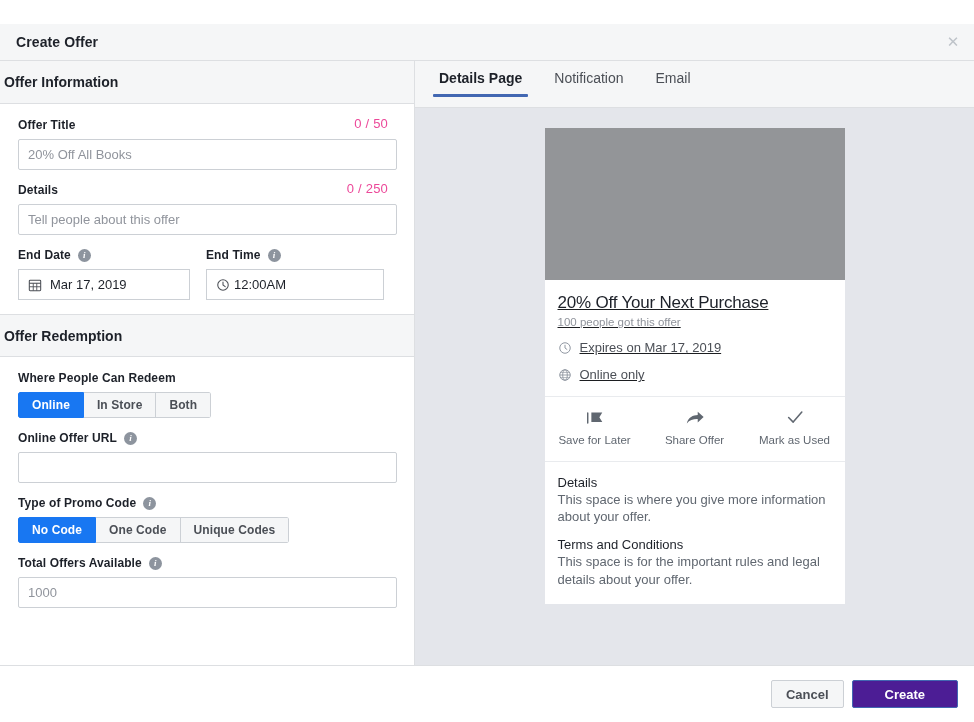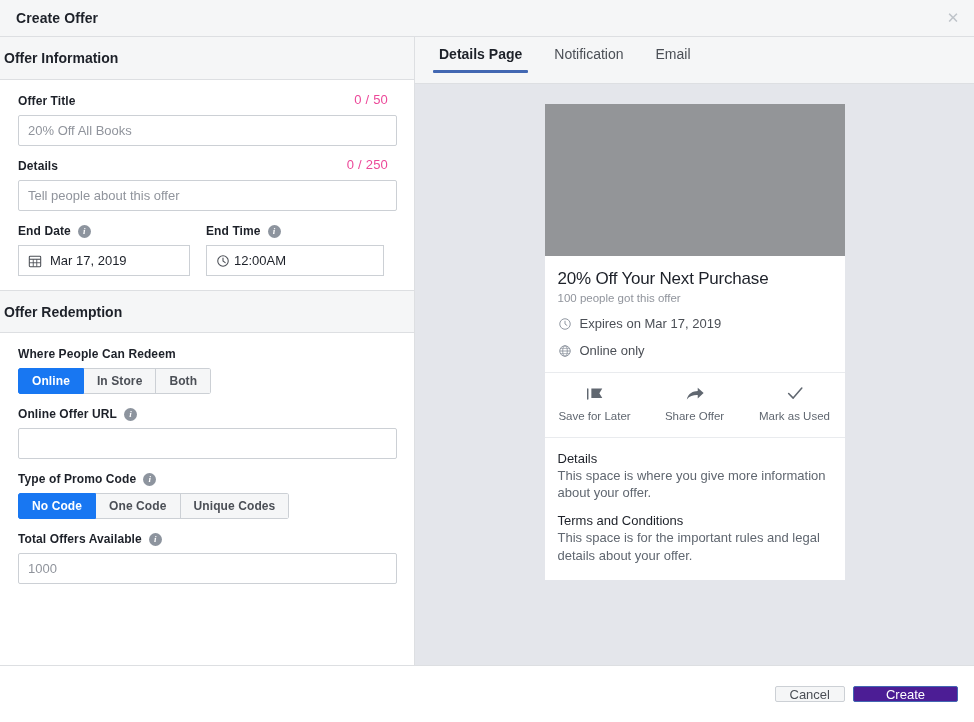--- a/index.html
+++ b/index.html
@@ -12,20 +12,21 @@
   }
   .dialog { width: 974px; height: 722px; position: relative; display: flex; flex-direction: column; background:#fff; }
 
   
   .titlebar {
     height: 37px; flex: 0 0 37px;
     background: #f5f6f7;
     border-bottom: 1px solid #dddfe2;
     display: flex; align-items: center;
     position: relative;
+    margin-top: 24px;
   }
   .titlebar .title {
     font-size: 14px; font-weight: bold; color: #1d2129;
     padding-left: 16px; letter-spacing: .1px;
   }
   .close-btn {
     position: absolute; right: 10px; top: 50%; transform: translateY(-50%);
     width: 22px; height: 22px; display: flex; align-items: center; justify-content: center;
     color: #bec3c9; font-size: 15px; line-height: 1; cursor: pointer;
     font-family: "DejaVu Sans", sans-serif;
@@ -118,41 +119,41 @@
     font-size: 14px; color: #4b4f56; cursor: pointer; line-height: 1;
   }
   .tab.active { color: #1d2129; font-weight: bold; }
   .tab.active::after {
     content: ""; position: absolute; left: 8px; right: 8px; bottom: 0;
     height: 3px; background: #4267b2; border-radius: 1px;
   }
   .preview-area { flex: 1 1 auto; display: flex; justify-content: center; padding-top: 20px; }
   .phone-card { width: 300px; background: #fff; height: fit-content; }
   .hero { width: 300px; height: 152px; background: #939598; }
-  .card-head { padding: 13px 13px 14px 13px; border-bottom: 1px solid #e9ebee; }
+  .card-head { padding: 13px 13px 14px 13px; border-bottom: 1px solid #e9ebee; text-decoration: underline; }
   .offer-title { font-size: 17px; color: #1d2129; line-height: 1.2; letter-spacing: -.2px; }
   .offer-sub { font-size: 11.5px; color: #90949c; margin-top: 3px; }
   .meta-row { display: flex; align-items: center; gap: 8px; margin-top: 12px; font-size: 13px; color: #4b4f56; }
   .actions { display: flex; border-bottom: 1px solid #e9ebee; padding: 12px 0 12px 0; }
   .action { flex: 1; display: flex; flex-direction: column; align-items: center; gap: 6px; cursor: pointer; }
   .action-label { font-size: 11.5px; color: #606770; text-align: center; line-height: 1.35; }
   .card-foot { padding: 13px 13px 16px 13px; }
   .foot-h { font-size: 13px; color: #1d2129; margin-bottom: 1px; }
   .foot-p { font-size: 13px; color: #606770; line-height: 1.33; }
   .foot-block + .foot-block { margin-top: 12px; }
 
   
   .footer {
     height: 56px; flex: 0 0 56px; background: #fff;
     display: flex; align-items: center; justify-content: flex-end;
     gap: 8px; padding-right: 16px;
   }
   .btn {
-    height: 16px; padding: 0 14px; border-radius: 2px;
-    font-size: 13px; font-weight: normal; cursor: pointer;
+    height: 28px; padding: 0 14px; border-radius: 2px;
+    font-size: 13px; font-weight: bold; cursor: pointer;
     display: flex; align-items: center; justify-content: center;
     border: 1px solid #ccd0d5; background: #f5f6f7; color: #4b4f56;
     font-family: "Liberation Sans", sans-serif;
   }
   .btn.primary { background: #4c1d95; border-color: #4267b2; color: #fff; padding: 0 32px; }
 </style>
 </head>
 <body>
 
 <div class="dialog">

